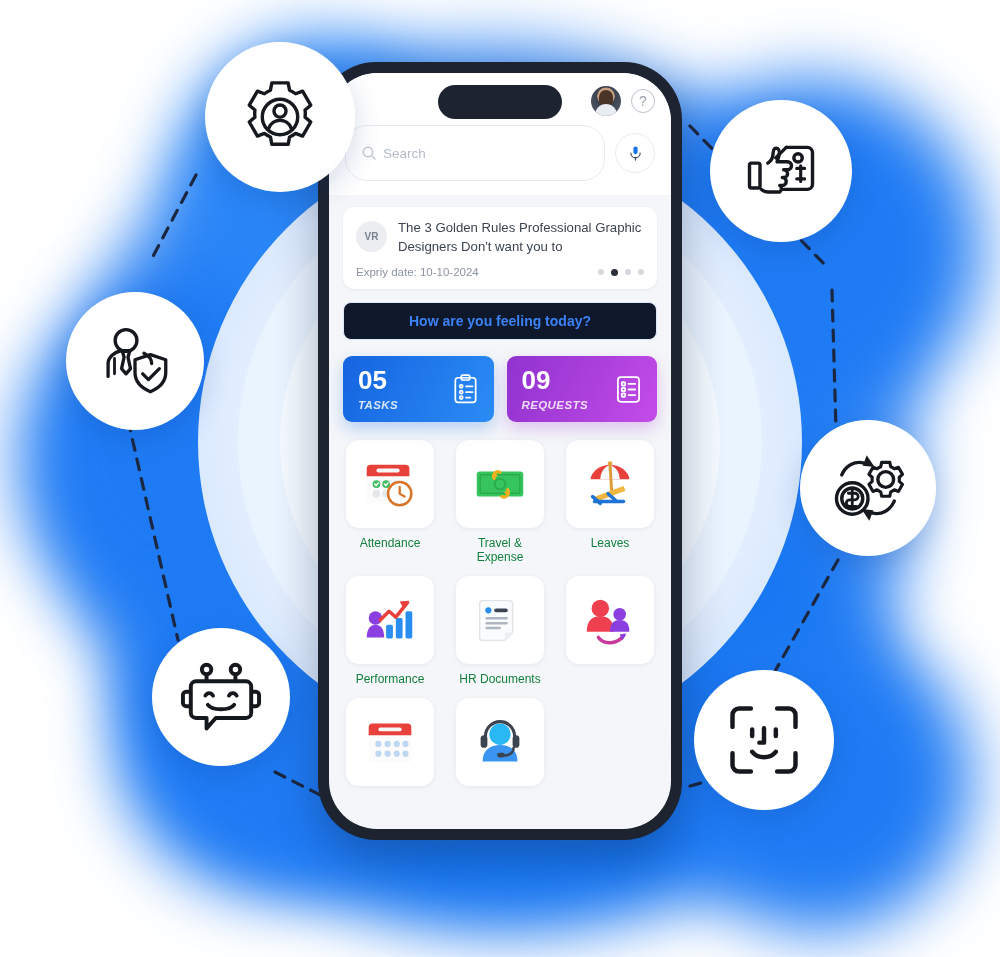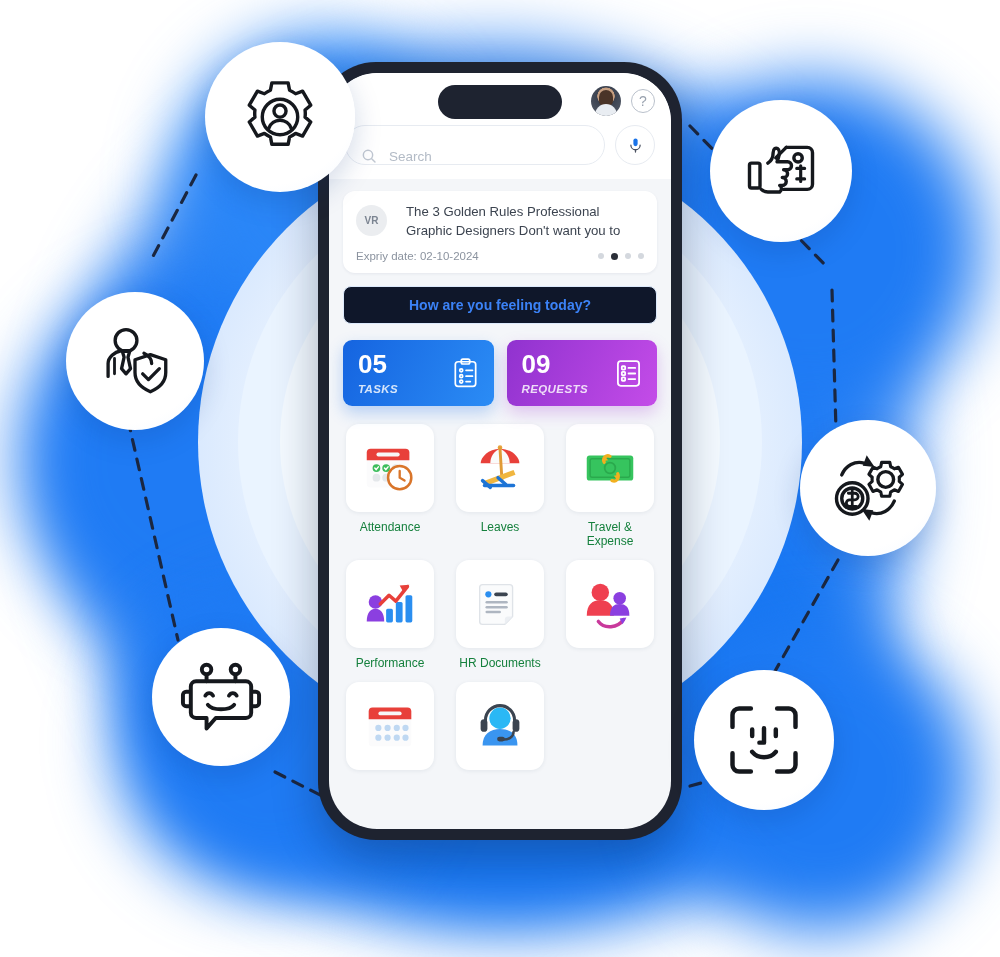--- a/index.html
+++ b/index.html
@@ -82,22 +82,22 @@
   .avatar::before{ content:""; position:absolute; left:8px; top:4px; width:14px; height:16px;
      background:#4a3428; border-radius:7px 7px 5px 5px; }
   .help-btn {
     width: 24px; height: 24px; border-radius: 50%;
     border: 1.5px solid #b9c0cb; color: #98a1ae;
     font-size: 14px; display: flex; align-items: center; justify-content: center;
     flex: none;
   }
   .search-row { display: flex; align-items: center; gap: 10px; margin-top: 6px; }
   .search-box {
-    flex: 1; height: 40px; border: 1px solid #e7ebf1; border-radius: 22px;
-    display: flex; align-items: flex-end; gap: 12px; padding: 0 15px;
+    flex: 1; height: 56px; border: 1px solid #e7ebf1; border-radius: 22px;
+    display: flex; align-items: center; gap: 6px; padding: 0 15px;
     background: #fff;
   }
   .search-box .txt { color: #b3bbc6; font-size: 13.5px; }
   .mic-btn {
     width: 40px; height: 40px; border-radius: 50%;
     border: 1px solid #e7ebf1; background: #fff; flex: none;
     display: flex; align-items: center; justify-content: center;
   }
 
   
@@ -107,21 +107,21 @@
     background: #fff; border-radius: 12px; padding: 12px 13px 11px 13px;
     box-shadow: 0 1px 3px rgba(30,45,80,.07);
   }
   .news-top { display: flex; gap: 11px; align-items: flex-start; }
   .vr-badge {
     width: 31px; height: 31px; border-radius: 50%; background: #ebedf0;
     color: #7b8491; font-size: 10px; font-weight: bold;
     display: flex; align-items: center; justify-content: center; flex: none;
     margin-top: 2px;
   }
-  .news-title { font-size: 13.2px; line-height: 1.42; color: #3c4450; margin-left: 8px; }
+  .news-title { font-size: 13.2px; line-height: 1.42; color: #3c4450; }
   .news-bottom { display: flex; align-items: center; justify-content: space-between;
                  margin-top: 10px; }
   .expiry { font-size: 11.5px; color: #8b939f; }
   .dots { display: flex; gap: 7px; align-items: center; }
   .dot { width: 6px; height: 6px; border-radius: 50%; background: #d4d8de; }
   .dot.active { background: #2b2f38; width: 7px; height: 7px; }
 
   .mood-banner {
     margin-top: 13px; height: 38px; border-radius: 8px;
     background: #0f172a; border: 1px solid #dce9fb;
@@ -220,21 +220,21 @@
       </div>
 
       <div class="phone-body">
 
         <div class="news-card">
           <div class="news-top">
             <div class="vr-badge">VR</div>
             <div class="news-title">The 3 Golden Rules Professional Graphic Designers Don't want you to</div>
           </div>
           <div class="news-bottom">
-            <span class="expiry">Expriy date: 02-10-2024</span>
+            <span class="expiry">Expriy date: 10-10-2024</span>
             <span class="dots">
               <span class="dot"></span>
               <span class="dot active"></span>
               <span class="dot"></span>
               <span class="dot"></span>
             </span>
           </div>
         </div>
 
         <div class="mood-banner">How are you feeling today?</div>
@@ -291,46 +291,46 @@
                 <circle cx="42" cy="42" r="12" fill="#fff" stroke="#d9752a" stroke-width="2.6"></circle>
                 <path d="M42 35v7l5 3" stroke="#d9752a" stroke-width="2.4" fill="none" stroke-linecap="round"></path>
               </svg>
             </div>
             <div class="app-label">Attendance</div>
           </div>
 
           <div class="app-cell">
             <div class="app-tile">
               <svg width="62" height="62" viewBox="0 0 64 64">
+                <rect x="8" y="19" width="48" height="26" rx="3" fill="#36c45e"></rect>
+                <rect x="11.5" y="22.5" width="41" height="19" rx="2" fill="none" stroke="#2aa94d" stroke-width="1.4"></rect>
+                <circle cx="32" cy="32" r="5.5" fill="none" stroke="#2aa94d" stroke-width="1.8"></circle>
+                <path d="M26 26 C24 22 28 18 32 20" stroke="#f2b01f" stroke-width="3.4" fill="none" stroke-linecap="round"></path>
+                <path d="M26 19 l-2 6 6 -1 z" fill="#f2b01f"></path>
+                <path d="M40 38 C42 43 38 47 34 45" stroke="#f2b01f" stroke-width="3.4" fill="none" stroke-linecap="round"></path>
+                <path d="M40 45 l2 -6 -6 1 z" fill="#f2b01f"></path>
+              </svg>
+            </div>
+            <div class="app-label">Travel &amp; Expense</div>
+          </div>
+
+          <div class="app-cell">
+            <div class="app-tile">
+              <svg width="62" height="62" viewBox="0 0 64 64">
                 <path d="M32 12 C20 12 12 21 12 27 L32 27 Z" fill="#e8403a"></path>
                 <path d="M32 12 C44 12 52 21 52 27 L32 27 Z" fill="#e8403a"></path>
                 <path d="M32 12 C26 14 22 20 22 27 L42 27 C42 20 38 14 32 12Z" fill="#fafafa"></path>
                 <circle cx="32" cy="11" r="2.4" fill="#e8a33d"></circle>
                 <path d="M32 12 L34 44" stroke="#e09a36" stroke-width="3" stroke-linecap="round"></path>
                 <path d="M14 46 L46 34 L48 39 L16 51 Z" fill="#f0b63f"></path>
                 <path d="M14 45 L22 52 M30 42 L38 49" stroke="#1d74d6" stroke-width="3.6" stroke-linecap="round"></path>
                 <path d="M16 50 h30" stroke="#1d74d6" stroke-width="3.6" stroke-linecap="round"></path>
               </svg>
             </div>
             <div class="app-label">Leaves</div>
-          </div>
-
-          <div class="app-cell">
-            <div class="app-tile">
-              <svg width="62" height="62" viewBox="0 0 64 64">
-                <rect x="8" y="19" width="48" height="26" rx="3" fill="#36c45e"></rect>
-                <rect x="11.5" y="22.5" width="41" height="19" rx="2" fill="none" stroke="#2aa94d" stroke-width="1.4"></rect>
-                <circle cx="32" cy="32" r="5.5" fill="none" stroke="#2aa94d" stroke-width="1.8"></circle>
-                <path d="M26 26 C24 22 28 18 32 20" stroke="#f2b01f" stroke-width="3.4" fill="none" stroke-linecap="round"></path>
-                <path d="M26 19 l-2 6 6 -1 z" fill="#f2b01f"></path>
-                <path d="M40 38 C42 43 38 47 34 45" stroke="#f2b01f" stroke-width="3.4" fill="none" stroke-linecap="round"></path>
-                <path d="M40 45 l2 -6 -6 1 z" fill="#f2b01f"></path>
-              </svg>
-            </div>
-            <div class="app-label">Travel &amp; Expense</div>
           </div>
 
           <div class="app-cell">
             <div class="app-tile">
               <svg width="62" height="62" viewBox="0 0 64 64">
                 <circle cx="17" cy="30" r="7" fill="#8b3fe0"></circle>
                 <path d="M8 50 C8 41 12 37 17 37 C22 37 26 41 26 50 Z" fill="#8b3fe0"></path>
                 <rect x="28" y="37" width="7" height="14" rx="1.6" fill="#2a8ef0"></rect>
                 <rect x="38" y="30" width="7" height="21" rx="1.6" fill="#2a8ef0"></rect>
                 <rect x="48" y="23" width="7" height="28" rx="1.6" fill="#2a8ef0"></rect>

